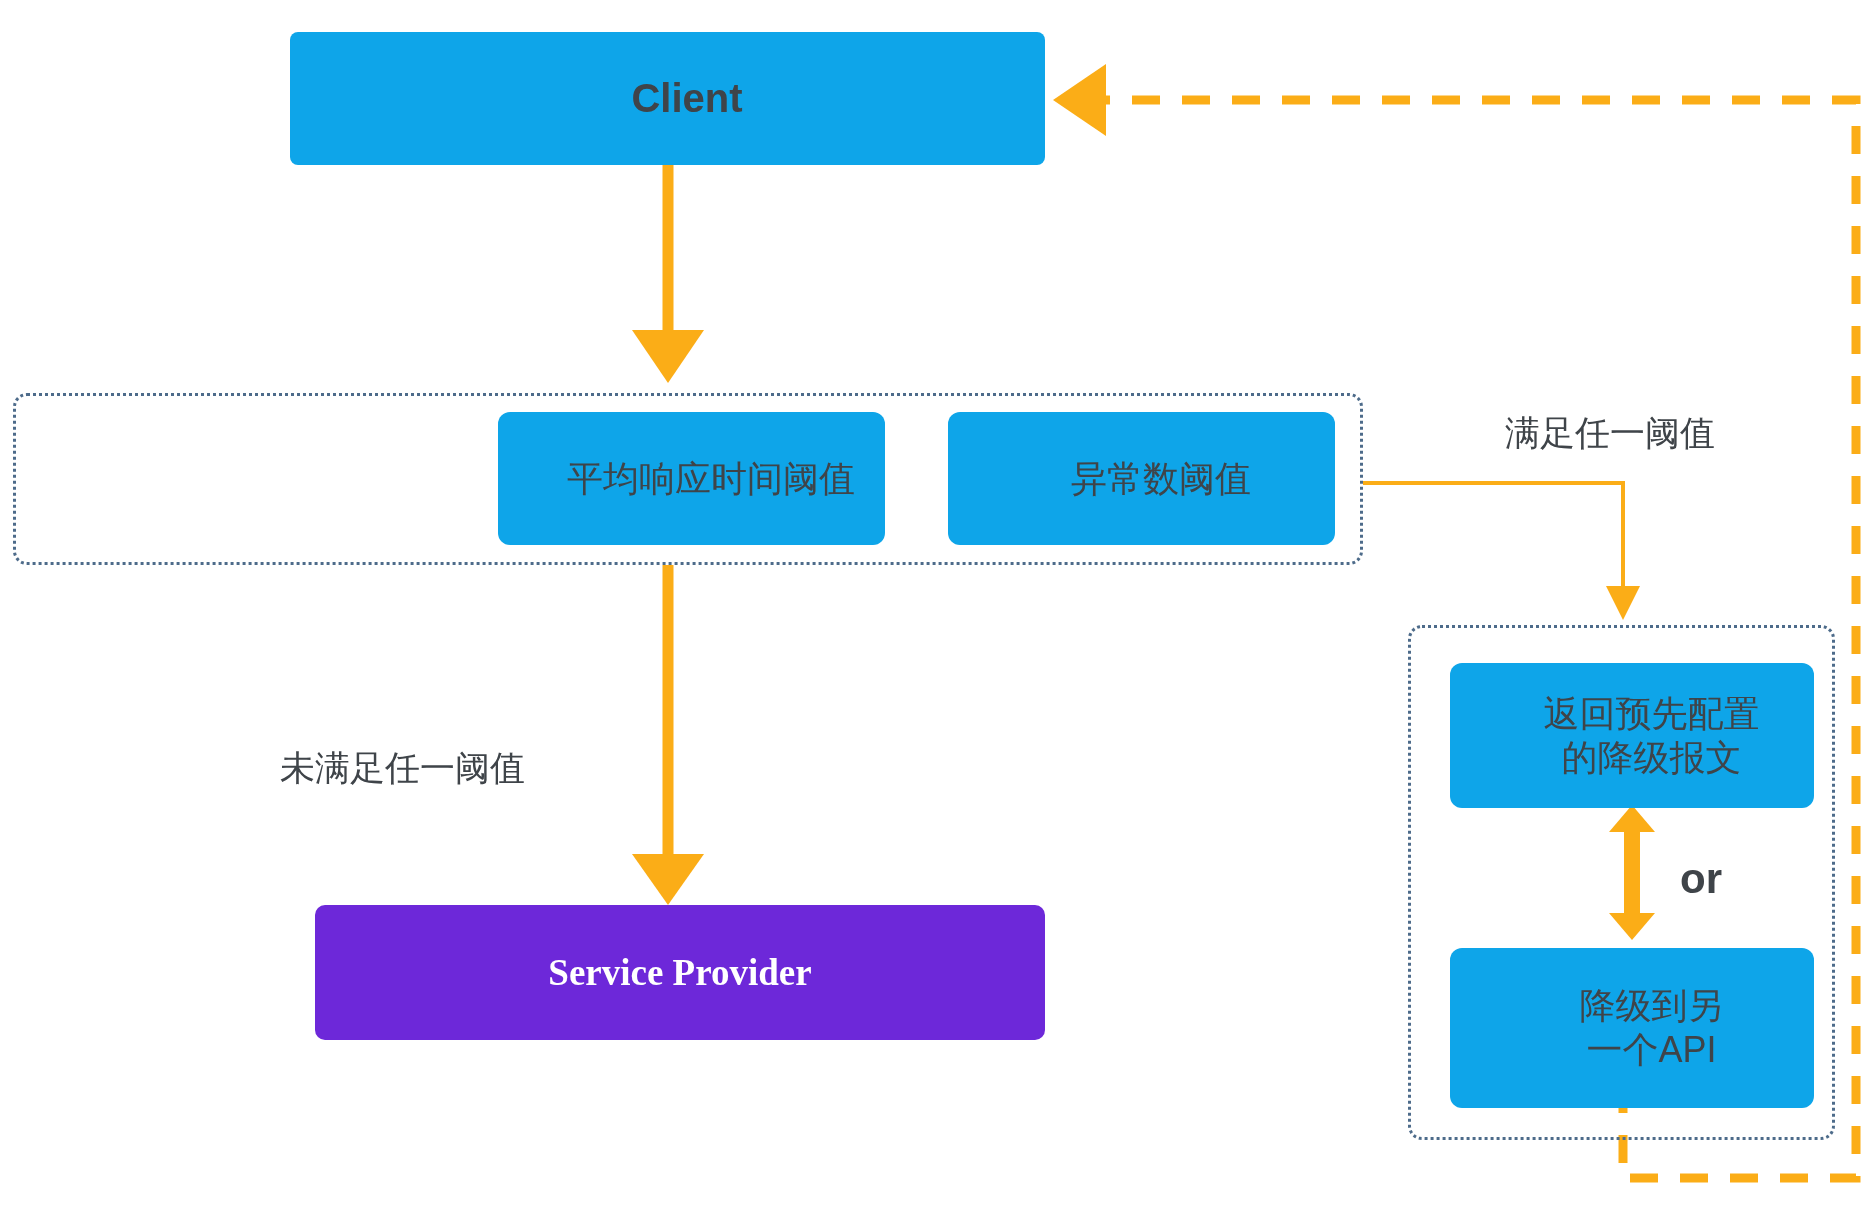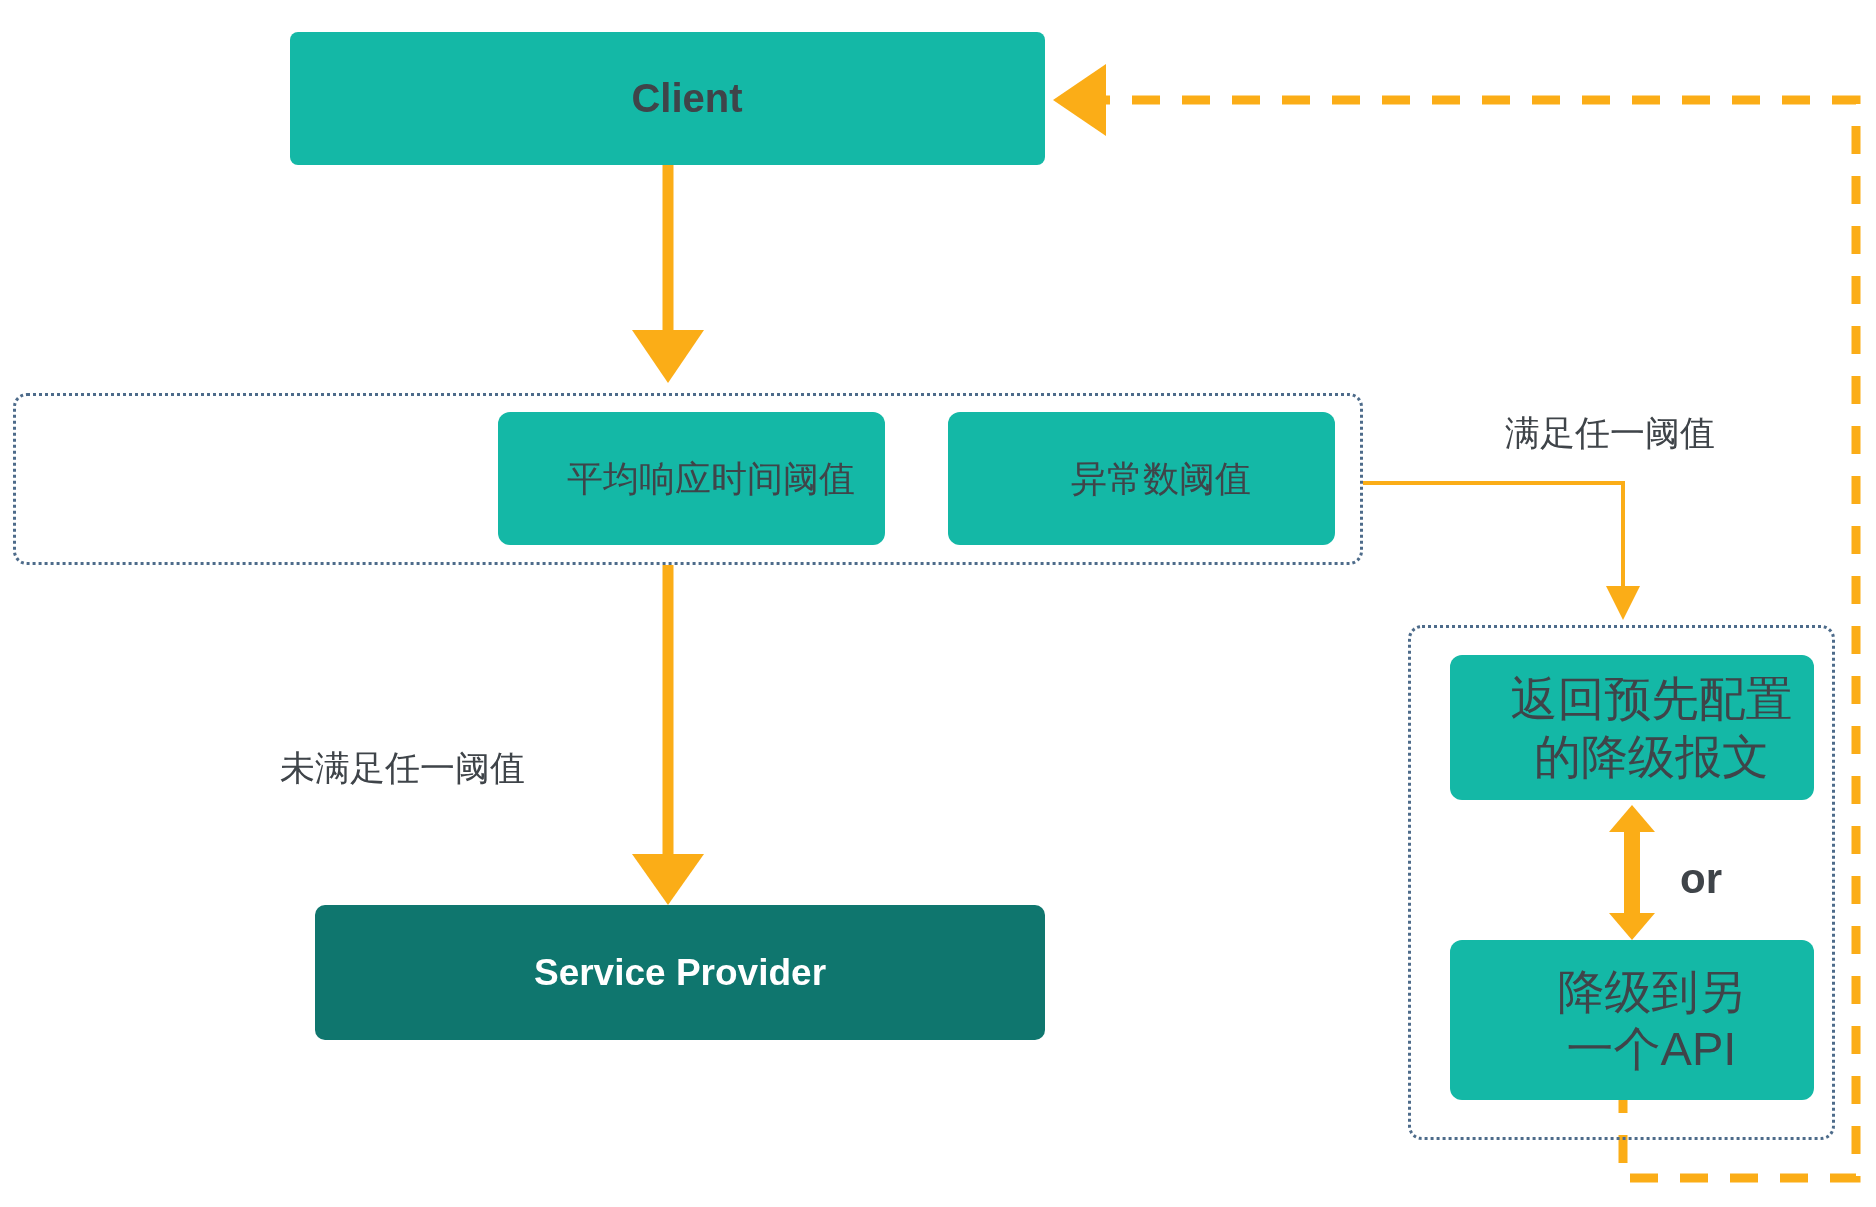--- a/index.html
+++ b/index.html
@@ -16,27 +16,28 @@
   .node{
     position:absolute;
     box-sizing:border-box;
     display:flex;align-items:center;justify-content:center;
     text-align:center;
     border-radius:12px;
     line-height:1.22;
     white-space:pre-line;
   }
   .node-light{
-    background:#14b8a6;
+    background:#0ea5e9;
     color:#3f4449;
     padding-left:39px;
   }
   .node-dark{
-    background:#0f766e;
+    background:#6d28d9;
     color:#ffffff;
+    font-family:Liberation Serif, serif;
   }
 
   
   #client-node{
     left:290px;top:32px;width:755px;height:133px;
     font-size:40px;font-weight:bold;
     border-radius:8px;
   }
   #service-provider-node{
     left:315px;top:905px;width:730px;height:135px;
@@ -61,22 +62,23 @@
     font-size:36px;font-weight:normal;
     border-radius:12px;
   }
   #threshold-box-0{ left:48px;width:387px; }
   #threshold-box-1{ left:498px;width:387px; }
   #threshold-box-2{ left:948px;width:387px; }
 
   
   .fallback-box{
     left:1450px;width:364px;
-    font-size:47px;
+    font-size:36px;
     border-radius:12px;
+    margin-top:8px;
   }
   #fallback-box-0{ top:655px;height:145px; }
   #fallback-box-1{ top:940px;height:160px; }
 
   
   .edge-label{
     position:absolute;
     color:#3f4449;
     font-size:35px;
     white-space:nowrap;

